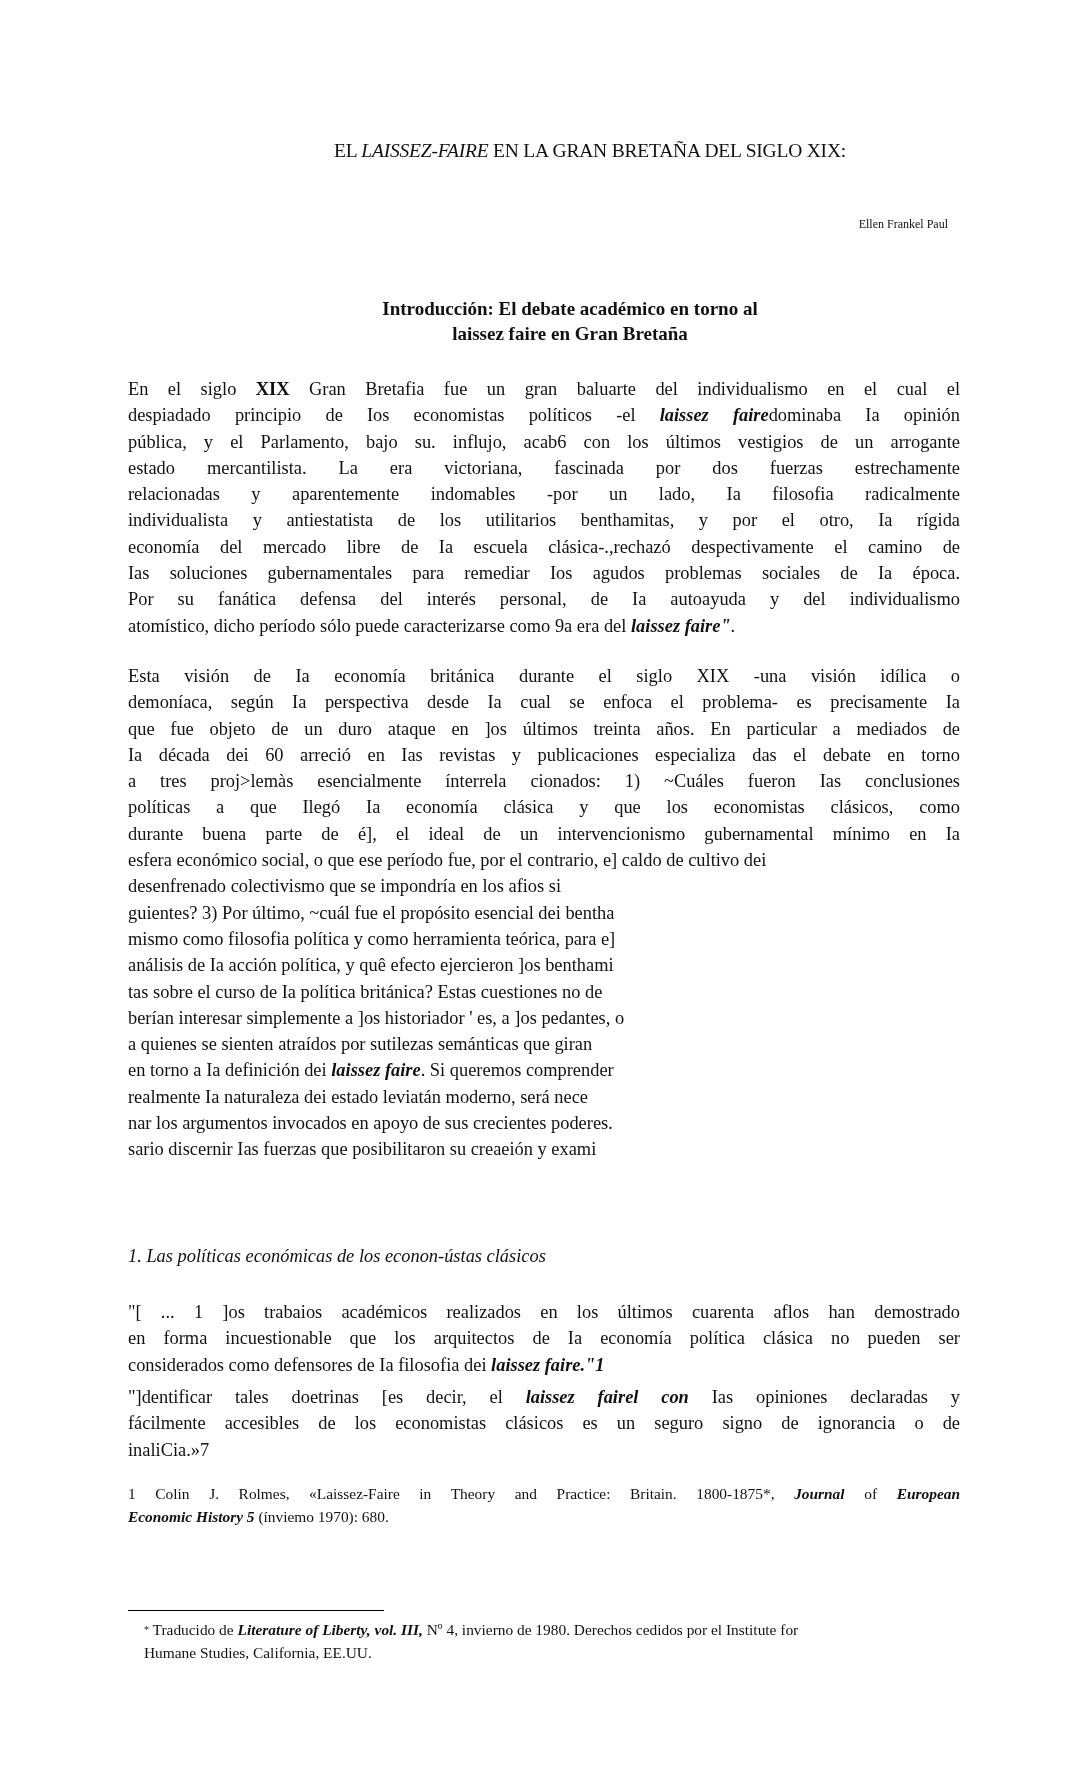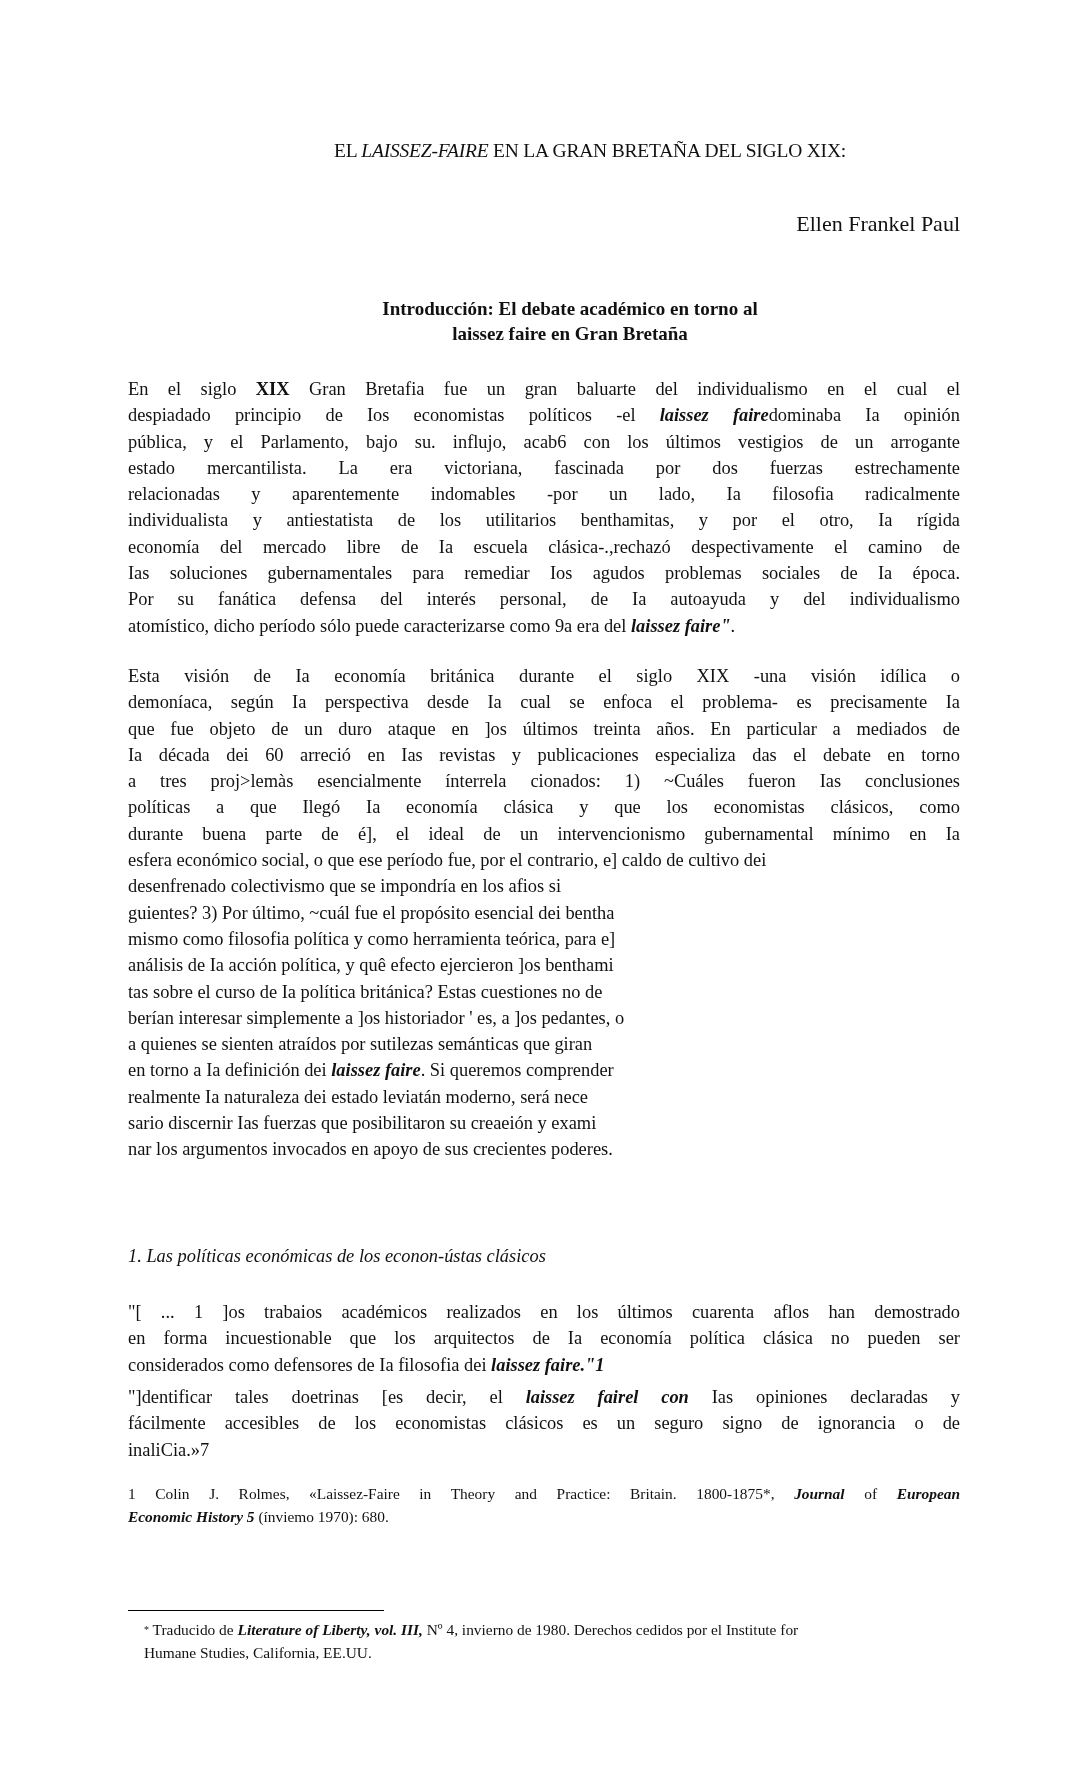--- a/index.html
+++ b/index.html
@@ -3,21 +3,21 @@
 <meta charset="utf-8">
 <style>
   html, body { margin: 0; padding: 0; background: #ffffff; }
   body { width: 1088px; height: 1792px; position: relative; overflow: hidden;
          font-family: "Liberation Serif", "DejaVu Serif", serif; color: #111; }
   .page { position: absolute; left: 0; top: 0; width: 1088px; height: 1792px; }
   .title { position: absolute; left: 0; width: 1088px; top: 138px; text-align: center;
            font-weight: normal; font-size: 19.5px; line-height: 25px; letter-spacing: -0.2px; padding-left: 46px; }
   .title i { font-style: italic; }
   .title sup { font-size: 11px; vertical-align: top; position: relative; top: -2px; }
-  .author { position: absolute; right: 128px; top: 213px; font-size: 22px; line-height: 22px; }
+  .author { position: absolute; right: 140px; top: 213px; font-size: 12px; line-height: 22px; }
   .subhead { position: absolute; left: 0; width: 1088px; top: 296px; text-align: center;
              font-weight: bold; font-size: 19px; line-height: 25px; margin-left: 26px; }
   .body-block { position: absolute; left: 128px; width: 832px; font-size: 18.4px; line-height: 26.3px; }
   .line { display: block; white-space: nowrap; text-align: justify; text-align-last: justify; height: 26.3px; overflow: visible; }
   .line.last { text-align-last: left; }
   .line.free { text-align: left; text-align-last: left; }
   .it { font-style: italic; font-weight: bold; }
   .bold { font-weight: bold; }
   .p1 { top: 376px; }
   .p2 { top: 663px; }
@@ -71,22 +71,22 @@
     <span class="line free">esfera económico social, o que ese período fue, por el contrario, e] caldo de cultivo dei</span>
     <span class="line free">desenfrenado colectivismo que se impondría en los afios si</span>
     <span class="line free">guientes? 3) Por último, ~cuál fue el propósito esencial dei bentha</span>
     <span class="line free">mismo como filosofia política y como herramienta teórica, para e]</span>
     <span class="line free">análisis de Ia acción política, y quê efecto ejercieron ]os benthami</span>
     <span class="line free">tas sobre el curso de Ia política británica? Estas cuestiones no de</span>
     <span class="line free">berían interesar simplemente a ]os historiador ' es, a ]os pedantes, o</span>
     <span class="line free">a quienes se sienten atraídos por sutilezas semánticas que giran</span>
     <span class="line free"><span>en torno a Ia definición dei </span><span class="it">laissez faire</span><span>. Si queremos comprender</span></span>
     <span class="line free">realmente Ia naturaleza dei estado leviatán moderno, será nece</span>
+    <span class="line free">nar los argumentos invocados en apoyo de sus crecientes poderes.</span>
     <span class="line free">sario discernir Ias fuerzas que posibilitaron su creaeión y exami</span>
-    <span class="line free">nar los argumentos invocados en apoyo de sus crecientes poderes.</span>
   </div>
 
   <div class="body-block p3">
     <span class="line free">1. Las políticas económicas de los econon-ústas clásicos</span>
   </div>
 
   <div class="body-block p4">
     <span class="line">"[ ... 1 ]os trabaios académicos realizados en los últimos cuarenta aflos han demostrado</span>
     <span class="line">en forma incuestionable que los arquitectos de Ia economía política clásica no pueden ser</span>
     <span class="line last"><span>considerados como defensores de Ia filosofia dei </span><span class="it">laissez faire."1</span></span>

